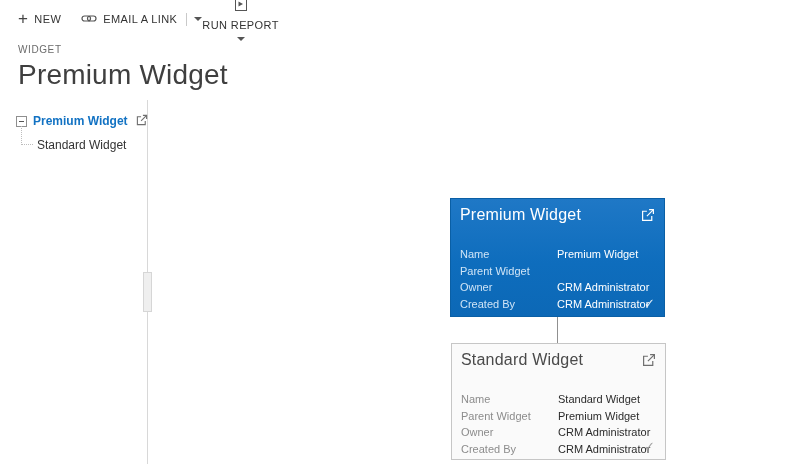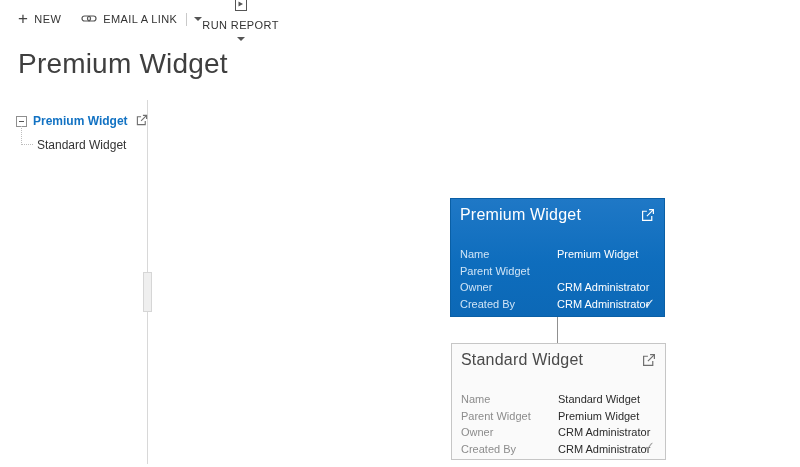--- a/index.html
+++ b/index.html
@@ -100,20 +100,21 @@
           <rect x="0.5" y="0.5" width="11" height="13" stroke="#555"></rect>
           <path d="M3.5 4.5 L8 7 L3.5 9.5 Z" fill="#555"></path>
         </svg>
       </span>
       <span>RUN REPORT</span>
       <span class="caret"></span>
     </button>
   </header>
 
   <div class="page-header">
+    <div class="entity-label">WIDGET</div>
     <h1 class="record-title">Premium Widget</h1>
   </div>
 
   <div class="splitter"></div>
   <div class="splitter-thumb"></div>
 
   <nav>
     <div class="tree-root-row">
       <span class="expander"></span>
       <a class="tree-root-label">Premium Widget</a>

